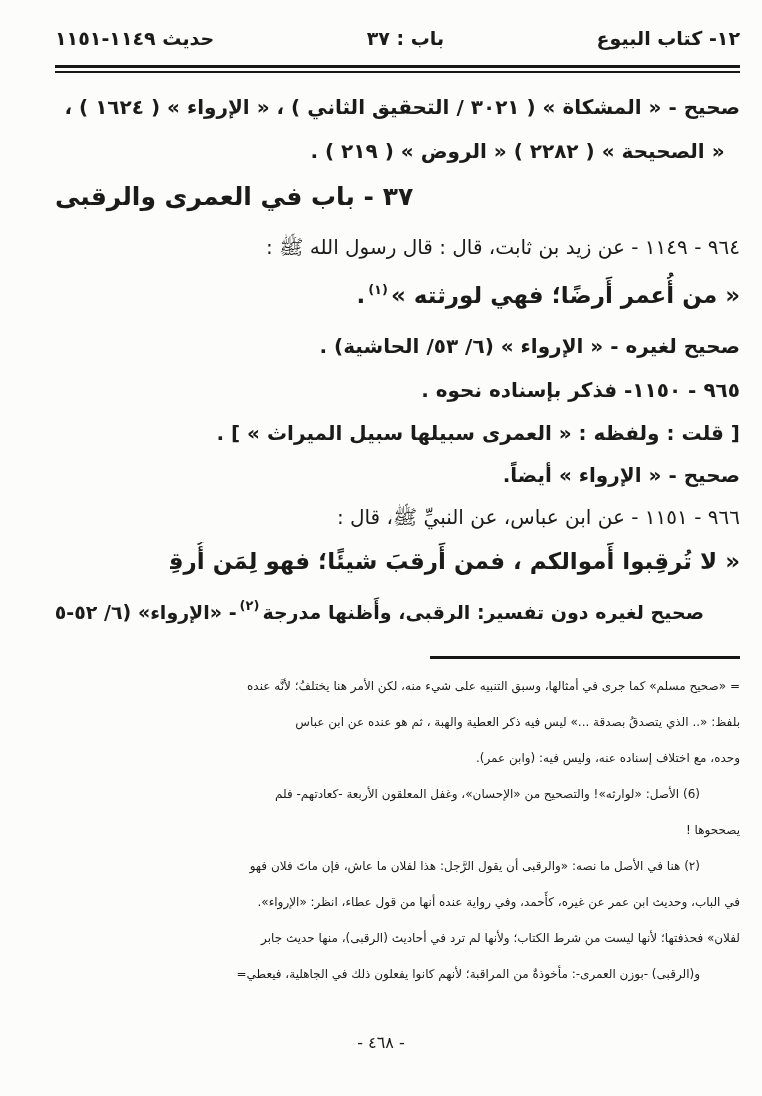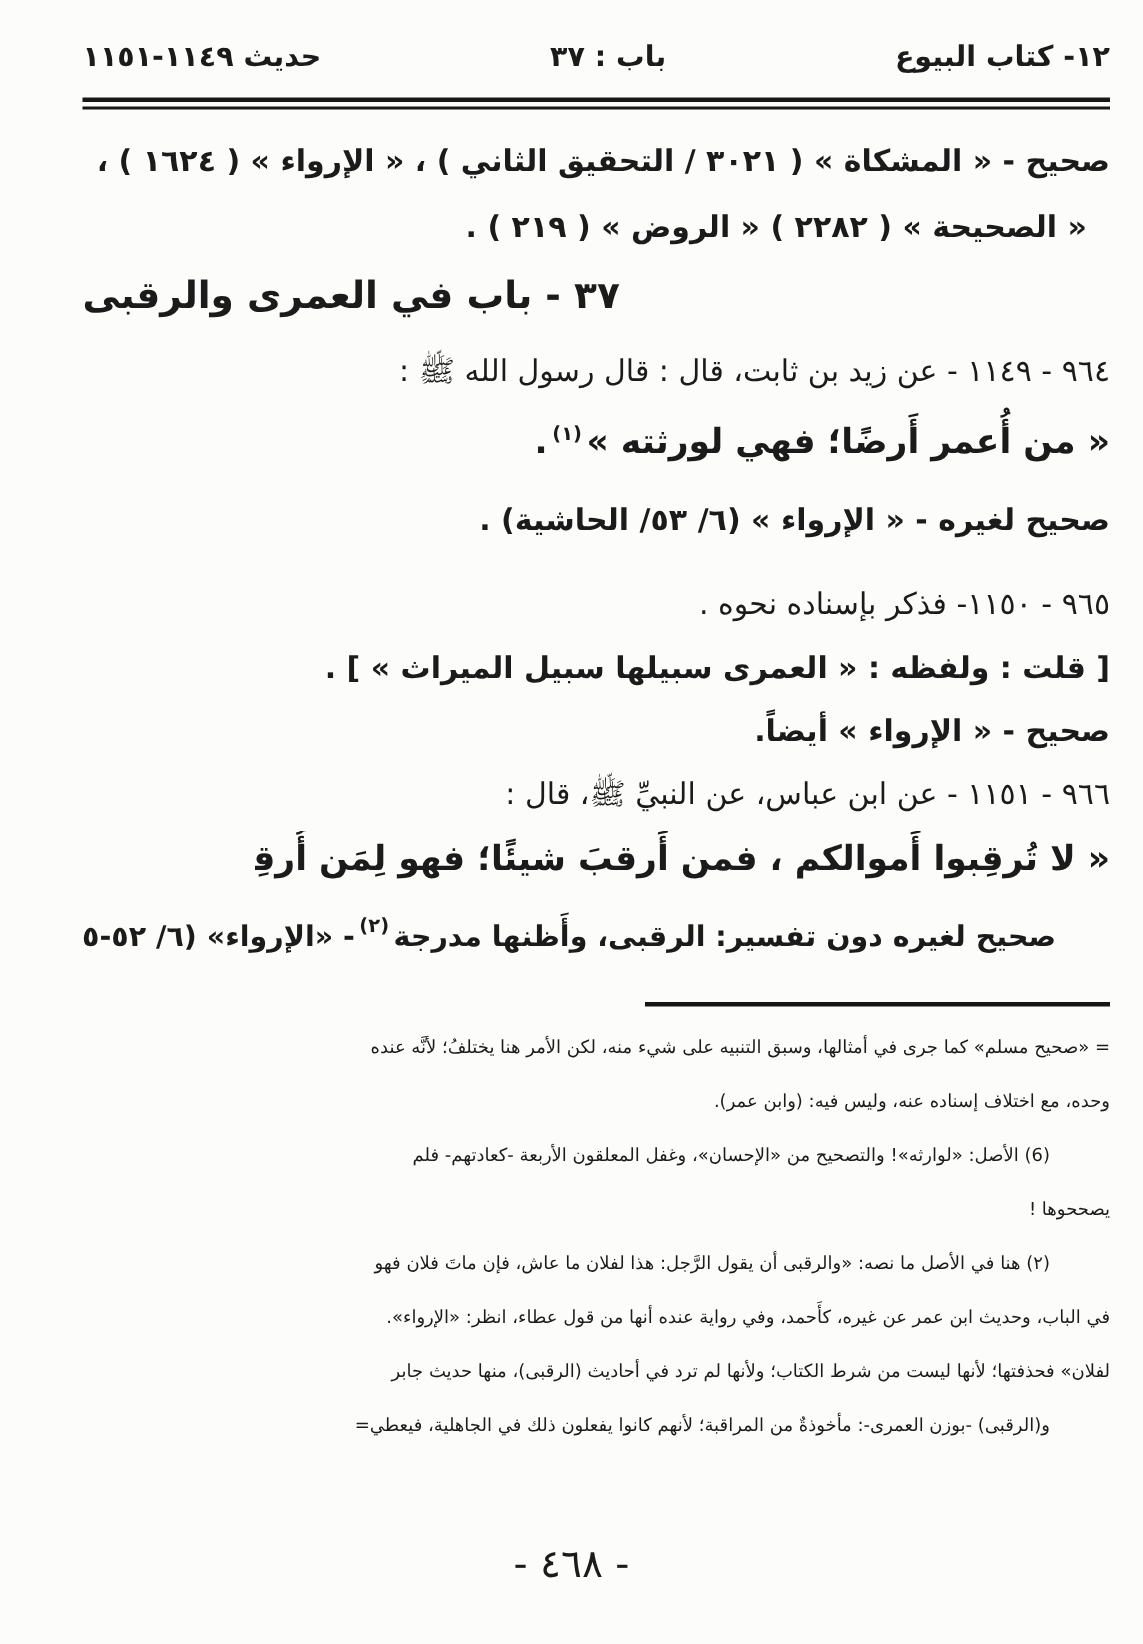--- a/index.html
+++ b/index.html
@@ -48,21 +48,21 @@
     text-align: left;
     font-size: 25px;
     font-weight: bold;
     line-height: 36px;
   }
 
   .isnad1   { margin-top: 16px; }
   .matn     { font-size: 23px; font-weight: bold; line-height: 38px; }
   .matn1    { margin-top: 8px;  margin-left: 115px; text-align: right; }
   .grading2 { margin-top: 16px; }
-  .line965  { margin-top: 24px; }
+  .line965  { margin-top: 12px; font-weight: bold; }
   .qultu    { margin-top: 11px; }
   .grading3 { margin-top: 10px; }
   .isnad3   { margin-top: 10px; }
   .matn2    { margin-top: 9px;  margin-left: 115px; text-align: left; }
   .grading4 { margin-top: 9px;  margin-right: 36px; font-size: 19px; line-height: 34px; }
 
   sup.fnref { font-size: 13px; font-weight: bold; vertical-align: 9px; margin: 0 3px; }
 
   
   .fn-divider {
@@ -75,21 +75,21 @@
   .footnotes { margin-top: 9px; font-size: 12px; }
   .fn-line { white-space: nowrap; overflow: hidden; line-height: 36px; }
   .fn-indent { padding-right: 40px; }
 
   
   .page-number {
     position: absolute;
     top: 1028px;
     left: 0; right: 0;
     text-align: center;
-    font-size: 26px;
+    font-size: 16px;
     line-height: 30px;
     letter-spacing: 2px;
   }
 </style>
 </head>
 <body>
 
 <div class="page">
   <div class="content">
 
@@ -121,20 +121,21 @@
     <div class="line isnad3">٩٦٦ - ١١٥١ - عن ابن عباس، عن النبيِّ ﷺ، قال :</div>
 
     <div class="line matn matn2">« لا تُرقِبوا أَموالكم ، فمن أَرقبَ شيئًا؛ فهو لِمَن أُرقِبه » .</div>
 
     <div class="line bold grading4"><span>صحيح لغيره دون تفسير: الرقبى، وأَظنها مدرجة</span><sup class="fnref">(٢)</sup><span>- «الإرواء» (٦/ ٥٢-٥٥).</span></div>
 
     <div class="fn-divider"></div>
 
     <div class="footnotes">
       <div class="fn-line">= «صحيح مسلم» كما جرى في أمثالها، وسبق التنبيه على شيء منه، لكن الأمر هنا يختلفُ؛ لأنَّه عنده</div>
+      <div class="fn-line">بلفظ: «.. الذي يتصدقُ بصدقة ...» ليس فيه ذكر العطية والهبة ، ثم هو عنده عن ابن عباس</div>
       <div class="fn-line">وحده، مع اختلاف إسناده عنه، وليس فيه: (وابن عمر).</div>
       <div class="fn-line fn-indent">(6) الأصل: «لوارثه»! والتصحيح من «الإحسان»، وغفل المعلقون الأربعة -كعادتهم- فلم</div>
       <div class="fn-line">يصححوها !</div>
       <div class="fn-line fn-indent">(٢) هنا في الأصل ما نصه: «والرقبى أن يقول الرَّجل: هذا لفلان ما عاش، فإن ماتَ فلان فهو</div>
       <div class="fn-line">في الباب، وحديث ابن عمر عن غيره، كأَحمد، وفي رواية عنده أنها من قول عطاء، انظر: «الإرواء».</div>
       <div class="fn-line">لفلان» فحذفتها؛ لأنها ليست من شرط الكتاب؛ ولأنها لم ترد في أحاديث (الرقبى)، منها حديث جابر</div>
       <div class="fn-line fn-indent">و(الرقبى) -بوزن العمرى-: مأخوذةٌ من المراقبة؛ لأنهم كانوا يفعلون ذلك في الجاهلية، فيعطي=</div>
     </div>
 
   </div>

